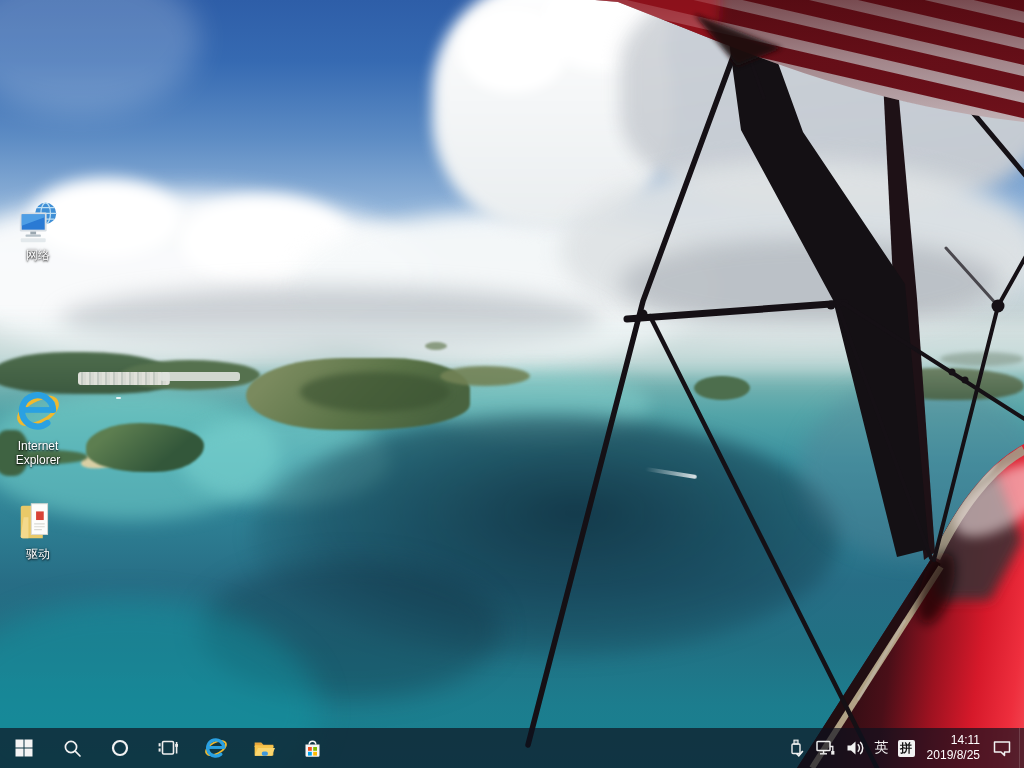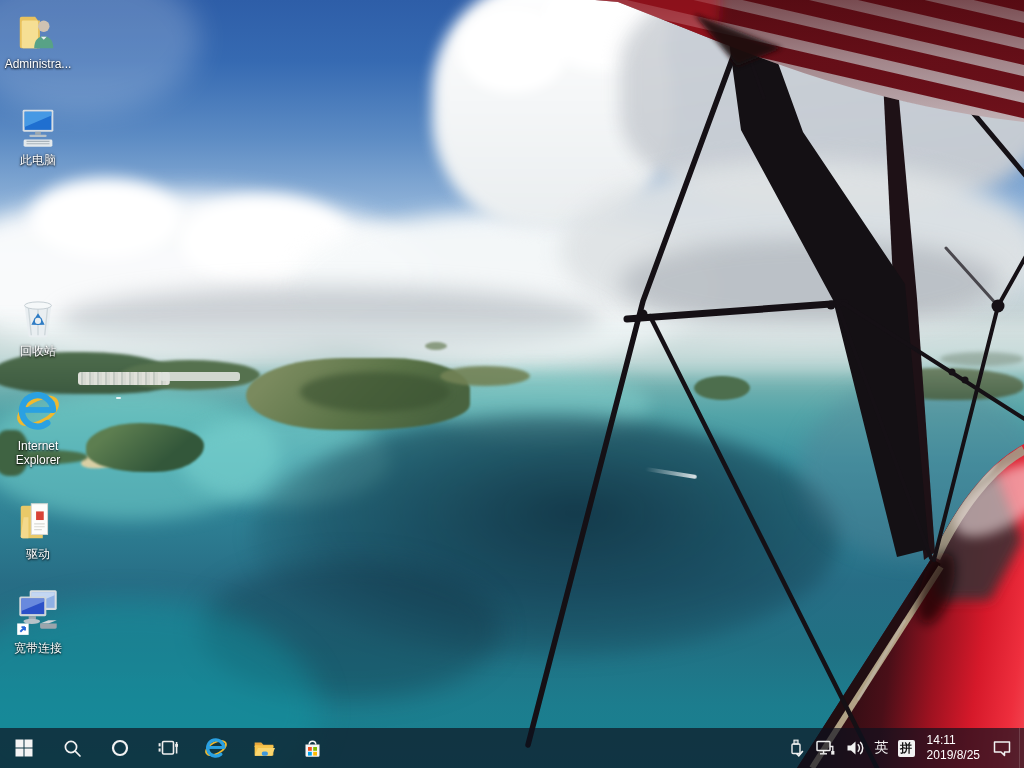--- a/index.html
+++ b/index.html
@@ -19,21 +19,21 @@
     text-shadow:0 1px 2px rgba(0,0,0,.9),0 0 3px rgba(0,0,0,.6);}
   
   #taskbar{position:absolute;left:0;right:0;bottom:0;height:40px;z-index:10;
     background:rgba(13,16,29,.68);display:flex;align-items:center;}
   .tbtn{width:48px;height:40px;display:flex;align-items:center;justify-content:center;}
   #tray{margin-left:auto;display:flex;align-items:center;gap:9px;padding-right:12px;height:40px;}
   .trayic{display:flex;align-items:center;justify-content:center;height:40px;}
   .ime-lang{color:#f2f2f2;font-size:14px;}
   .ime-mode{width:17px;height:17px;background:#f2f2f2;color:#141414;font-size:12px;
     font-weight:bold;display:flex;align-items:center;justify-content:center;border-radius:2px;}
-  #clock{color:#fff;font-size:12px;line-height:15px;text-align:left;padding:0 3px;}
+  #clock{color:#fff;font-size:12px;line-height:15px;text-align:right;padding:0 3px;}
   #edge-sliver{position:absolute;right:0;bottom:0;width:4px;height:40px;z-index:11;
     border-left:1px solid rgba(255,255,255,.15);}
 </style>
 </head>
 <body>
 
 <div id="screen">
 
   <div id="wall">
 
@@ -153,65 +153,39 @@
         <use href="#uw" fill="url(#ribs)"></use>
         <use href="#uw" fill="url(#uwShade)"></use>
         <g clip-path="url(#uwClip)">
           <circle cx="640" cy="5" r="80" fill="rgba(205,20,32,.45)" filter="url(#soft2)"></circle>
         </g>
         <path d="M694,14 L782,48 L737,66 Z" fill="#1b0d11" opacity=".9" filter="url(#soft)"></path>
       </g>
     </svg>
   </div>
 
-  <div class="dicon" style="top:6px;">
+
+
+  <div class="dicon" style="top:197px;">
     <div class="art">
       <svg width="46" height="46" viewBox="0 0 48 48">
-        <path d="M7 9 h14 l3 4 h2 v29 H7 a2 2 0 0 1 -2 -2 V11 a2 2 0 0 1 2 -2 z" fill="#e9c25e"></path>
-        <rect x="7" y="13" width="17" height="29" rx="1.5" fill="#f6df94"></rect>
-        <circle cx="30" cy="19" r="6" fill="#cfc2b2"></circle>
-        <path d="M20 42 c0-8.5 4.5-12.5 10-12.5 s10 4 10 12.5 z" fill="#58a287"></path>
-        <path d="M27 30 l3 3 3-3" fill="#e8eef0"></path>
-      </svg>
-    </div>
-    <div class="lbl">Administra...</div>
-  </div>
-
-  <div class="dicon" style="top:102px;">
-    <div class="art">
-      <svg width="46" height="46" viewBox="0 0 48 48">
-        <rect x="8" y="6" width="32" height="23" rx="1.5" fill="#d7dee4"></rect>
-        <rect x="10" y="8" width="28" height="19" fill="#1f6fd0"></rect>
-        <path d="M10 8 L38 8 38 12 10 24 Z" fill="#4da1e8" opacity=".85"></path>
-        <rect x="21" y="29" width="6" height="3" fill="#9aa7b0"></rect>
-        <rect x="15" y="32" width="18" height="2.5" rx="1" fill="#b7c2c9"></rect>
-        <rect x="9" y="37" width="30" height="7.5" rx="1.5" fill="#e3e9ec"></rect>
-        <path d="M12 39 h24 M12 41.5 h24" stroke="#a9b4bb" stroke-width="1.2"></path>
-      </svg>
-    </div>
-    <div class="lbl">此电脑</div>
-  </div>
-
-
-  <div class="dicon" style="top:293px;">
-    <div class="art">
-      <svg width="46" height="46" viewBox="0 0 48 48">
-        <path d="M10 11 L14 42 a2.5 2.5 0 0 0 2.5 2.2 h15 a2.5 2.5 0 0 0 2.5 -2.2 L38 11 Z" fill="#e9eef1"></path>
-        <path d="M14 13 L17 42 M24 13 L24 42 M34 13 L31 42" stroke="#cdd6da" stroke-width="1.4" fill="none"></path>
-        <ellipse cx="24" cy="11" rx="14" ry="3.8" fill="#f5f8f9" stroke="#c3cdd2" stroke-width="1"></ellipse>
-        <g fill="#2f7cc4">
-          <path d="M24 19 l4.5 7 h-9 z"></path>
-          <path d="M24 19 l4.5 7 h-9 z" transform="rotate(120 24 27)"></path>
-          <path d="M24 19 l4.5 7 h-9 z" transform="rotate(240 24 27)"></path>
-        </g>
-        <circle cx="24" cy="27" r="3.2" fill="#e9eef1"></circle>
-      </svg>
-    </div>
-    <div class="lbl">回收站</div>
-  </div>
+        <circle cx="32" cy="15" r="11" fill="#3f8fd6"></circle>
+        <ellipse cx="32" cy="15" rx="5" ry="11" fill="none" stroke="#bfe0f4" stroke-width="1.3"></ellipse>
+        <path d="M21 15 h22 M23 9 h18 M23 21 h18" stroke="#bfe0f4" stroke-width="1.3" fill="none"></path>
+        <rect x="5" y="14" width="28" height="20" rx="1.5" fill="#d7dee4"></rect>
+        <rect x="7" y="16" width="24" height="16" fill="#2a7ad4"></rect>
+        <path d="M7 16 L31 16 31 19 7 28 Z" fill="#55a5e8" opacity=".85"></path>
+        <rect x="16" y="34" width="6" height="3" fill="#9aa7b0"></rect>
+        <rect x="11" y="37" width="16" height="2.5" rx="1" fill="#b7c2c9"></rect>
+        <rect x="6" y="41" width="26" height="4" rx="1" fill="#e3e9ec"></rect>
+      </svg>
+    </div>
+    <div class="lbl">网络</div>
+  </div>
+
 
   <div class="dicon" style="top:496px;">
     <div class="art">
       <svg width="46" height="46" viewBox="0 0 48 48">
         <path d="M8 8 h12 l3 4 h6 v30 H8 a2 2 0 0 1 -2 -2 V10 a2 2 0 0 1 2 -2 z" fill="#e9c968"></path>
         <rect x="17" y="6" width="17" height="32" fill="#fdfdfb" stroke="#d9d9d4" stroke-width="1"></rect>
         <rect x="22" y="14" width="8" height="9" fill="#d84336"></rect>
         <path d="M20 27 h11 M20 30 h11 M20 33 h8" stroke="#d9d9d4" stroke-width="1.2"></path>
         <path d="M6 40 L9 20 h5 v22 H8 a2 2 0 0 1 -2 -2 z" fill="#f3d98c"></path>
       </svg>
@@ -226,39 +200,20 @@
         <path d="M38.5 23 a15 15 0 1 0 -5.5 12.5" fill="none" stroke="#2aa1e2" stroke-width="6" stroke-linecap="round"></path>
         <line x1="11" y1="23" x2="38.5" y2="23" stroke="#2aa1e2" stroke-width="5.5"></line>
       </svg>
     </div>
     <div class="lbl">
       <div>Internet</div>
       <div>Explorer</div>
     </div>
   </div>
 
-  <div class="dicon" style="top:590px;">
-    <div class="art">
-      <svg width="50" height="52" viewBox="0 0 48 50">
-        <rect x="16" y="4" width="26" height="19" rx="1.5" fill="#d7dde2"></rect>
-        <rect x="18" y="6" width="22" height="15" fill="#8fb0e4"></rect>
-        <path d="M18 6 L40 6 40 9 18 18 Z" fill="#c3d6f2"></path>
-        <rect x="6" y="10" width="26" height="19" rx="1.5" fill="#cfd6da"></rect>
-        <rect x="8" y="12" width="22" height="15" fill="#2b50c8"></rect>
-        <path d="M8 12 L30 12 30 15 8 24 Z" fill="#6f8fe0" opacity=".9"></path>
-        <rect x="15" y="29" width="7" height="3" fill="#9aa7b0"></rect>
-        <ellipse cx="18" cy="34" rx="8" ry="2.5" fill="#b7c2c9"></ellipse>
-        <path d="M26 36 l8 -3 h8 l-8 3 z" fill="#cdd4d8"></path>
-        <path d="M26 36 h16 v3.5 a1.5 1.5 0 0 1 -1.5 1.5 h-13 a1.5 1.5 0 0 1 -1.5 -1.5 z" fill="#9aa5ac"></path>
-        <rect x="4" y="36" width="11" height="11" fill="#fff"></rect>
-        <path d="M7 44 l4.5 -4.5 m0 0 h-3.4 m3.4 0 v3.4" stroke="#2766d8" stroke-width="1.8" fill="none"></path>
-      </svg>
-    </div>
-    <div class="lbl">宽带连接</div>
-  </div>
 
   <div id="taskbar">
     <div class="tbtn">
       <svg width="18" height="18" viewBox="0 0 18 18">
         <g fill="#f4f4f4">
           <rect x="0.5" y="0.5" width="8" height="8"></rect>
             <rect x="9.5" y="0.5" width="8" height="8"></rect>
           <rect x="0.5" y="9.5" width="8" height="8"></rect>
             <rect x="9.5" y="9.5" width="8" height="8"></rect>
         </g>

